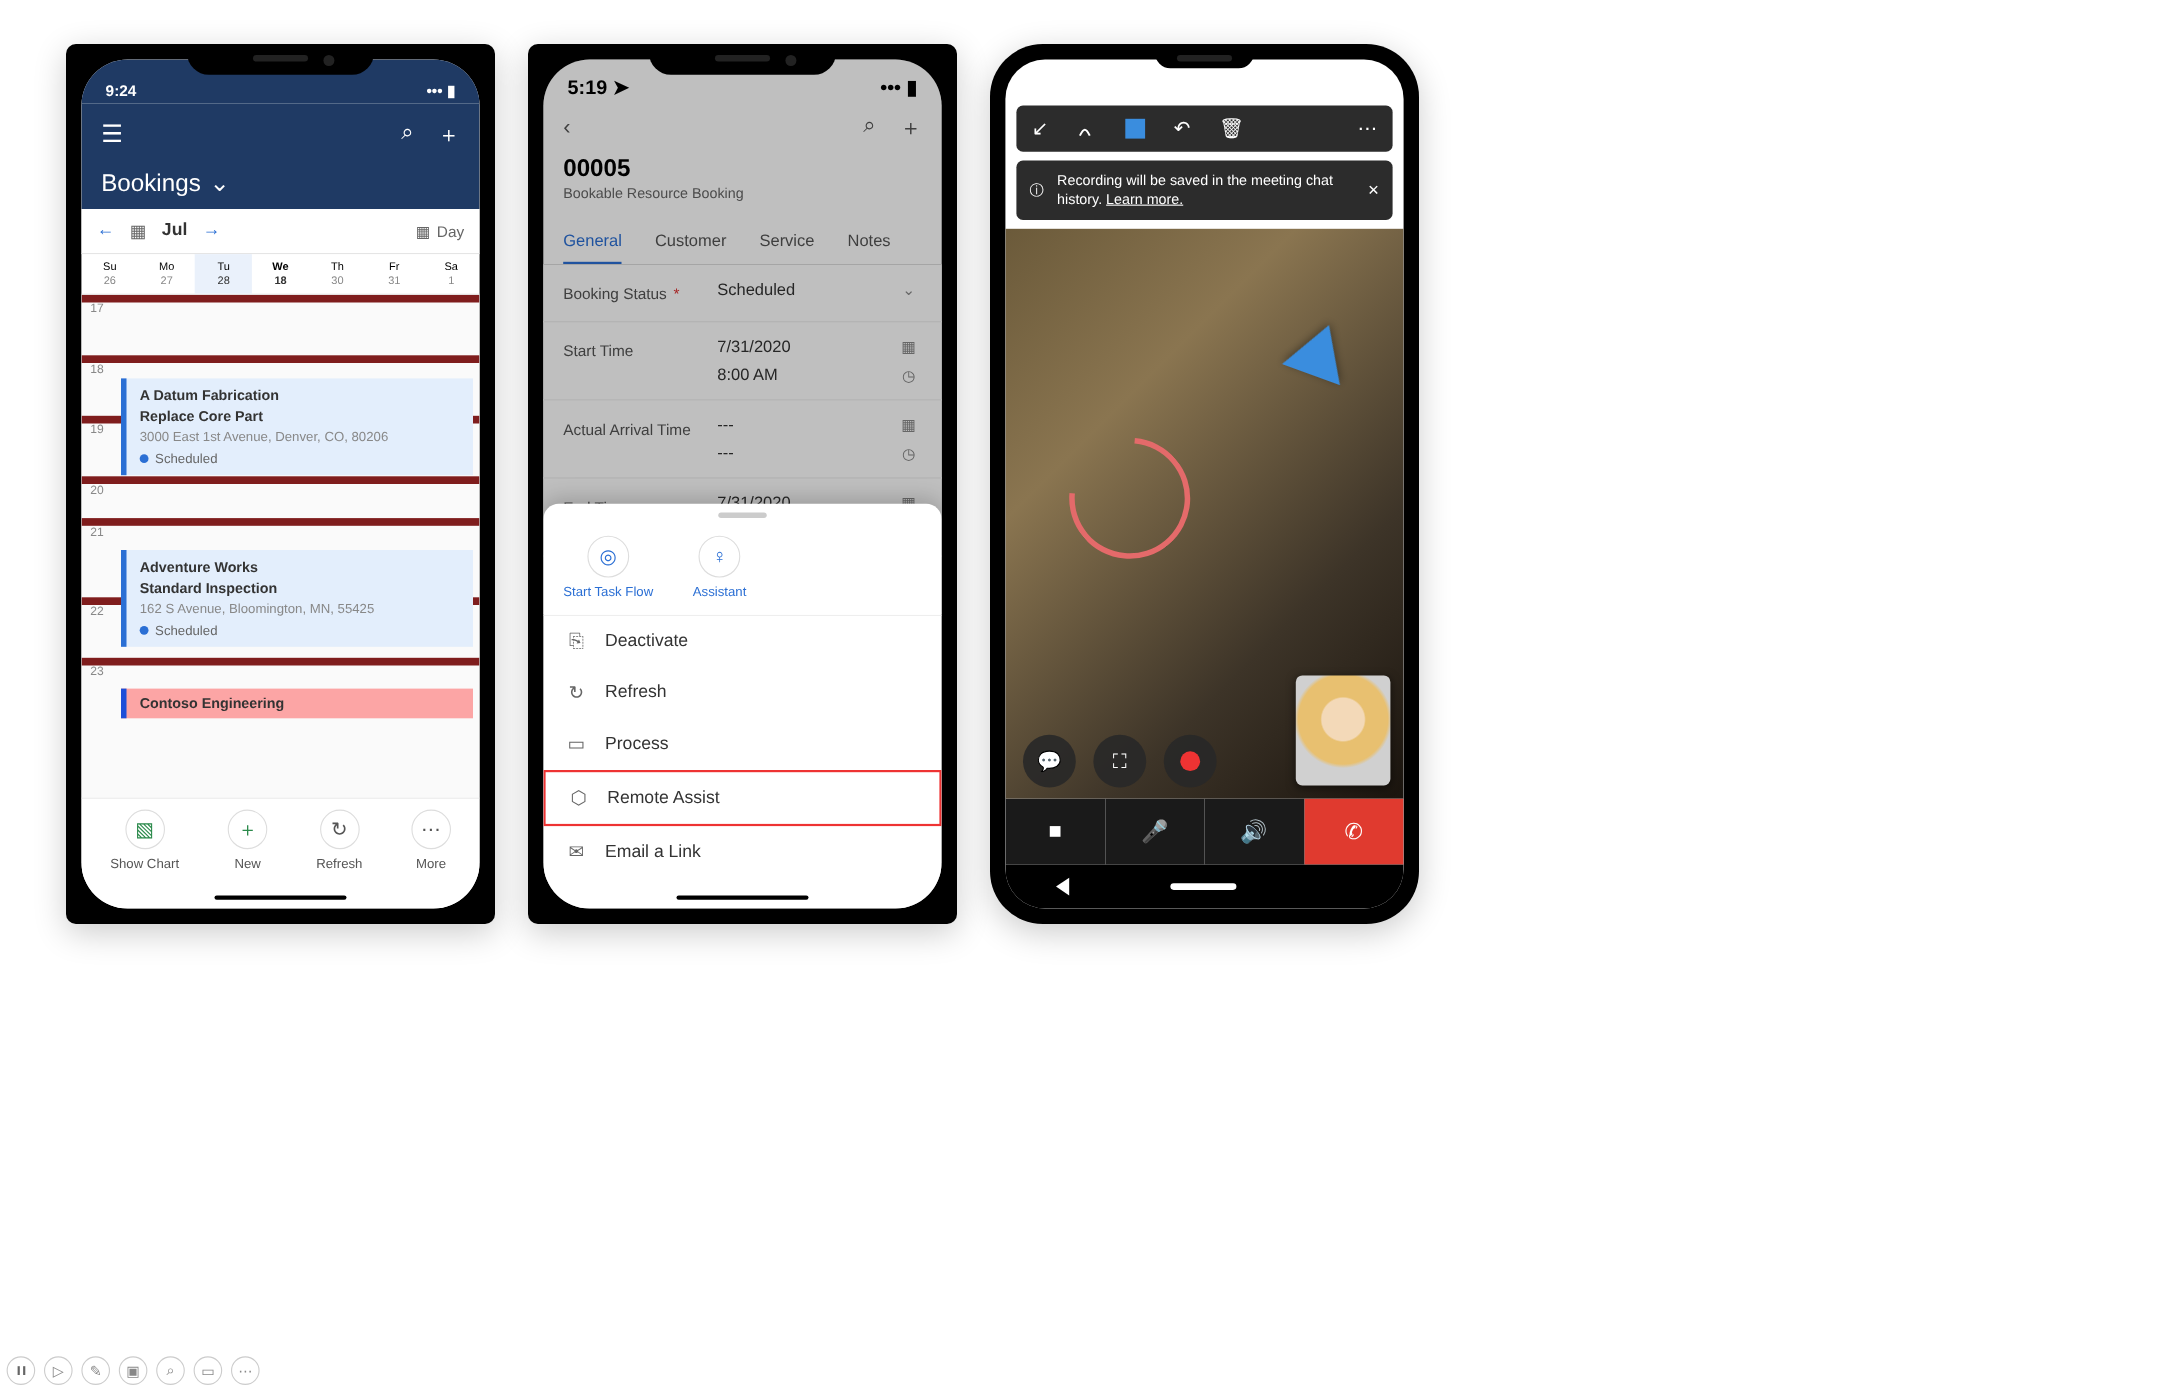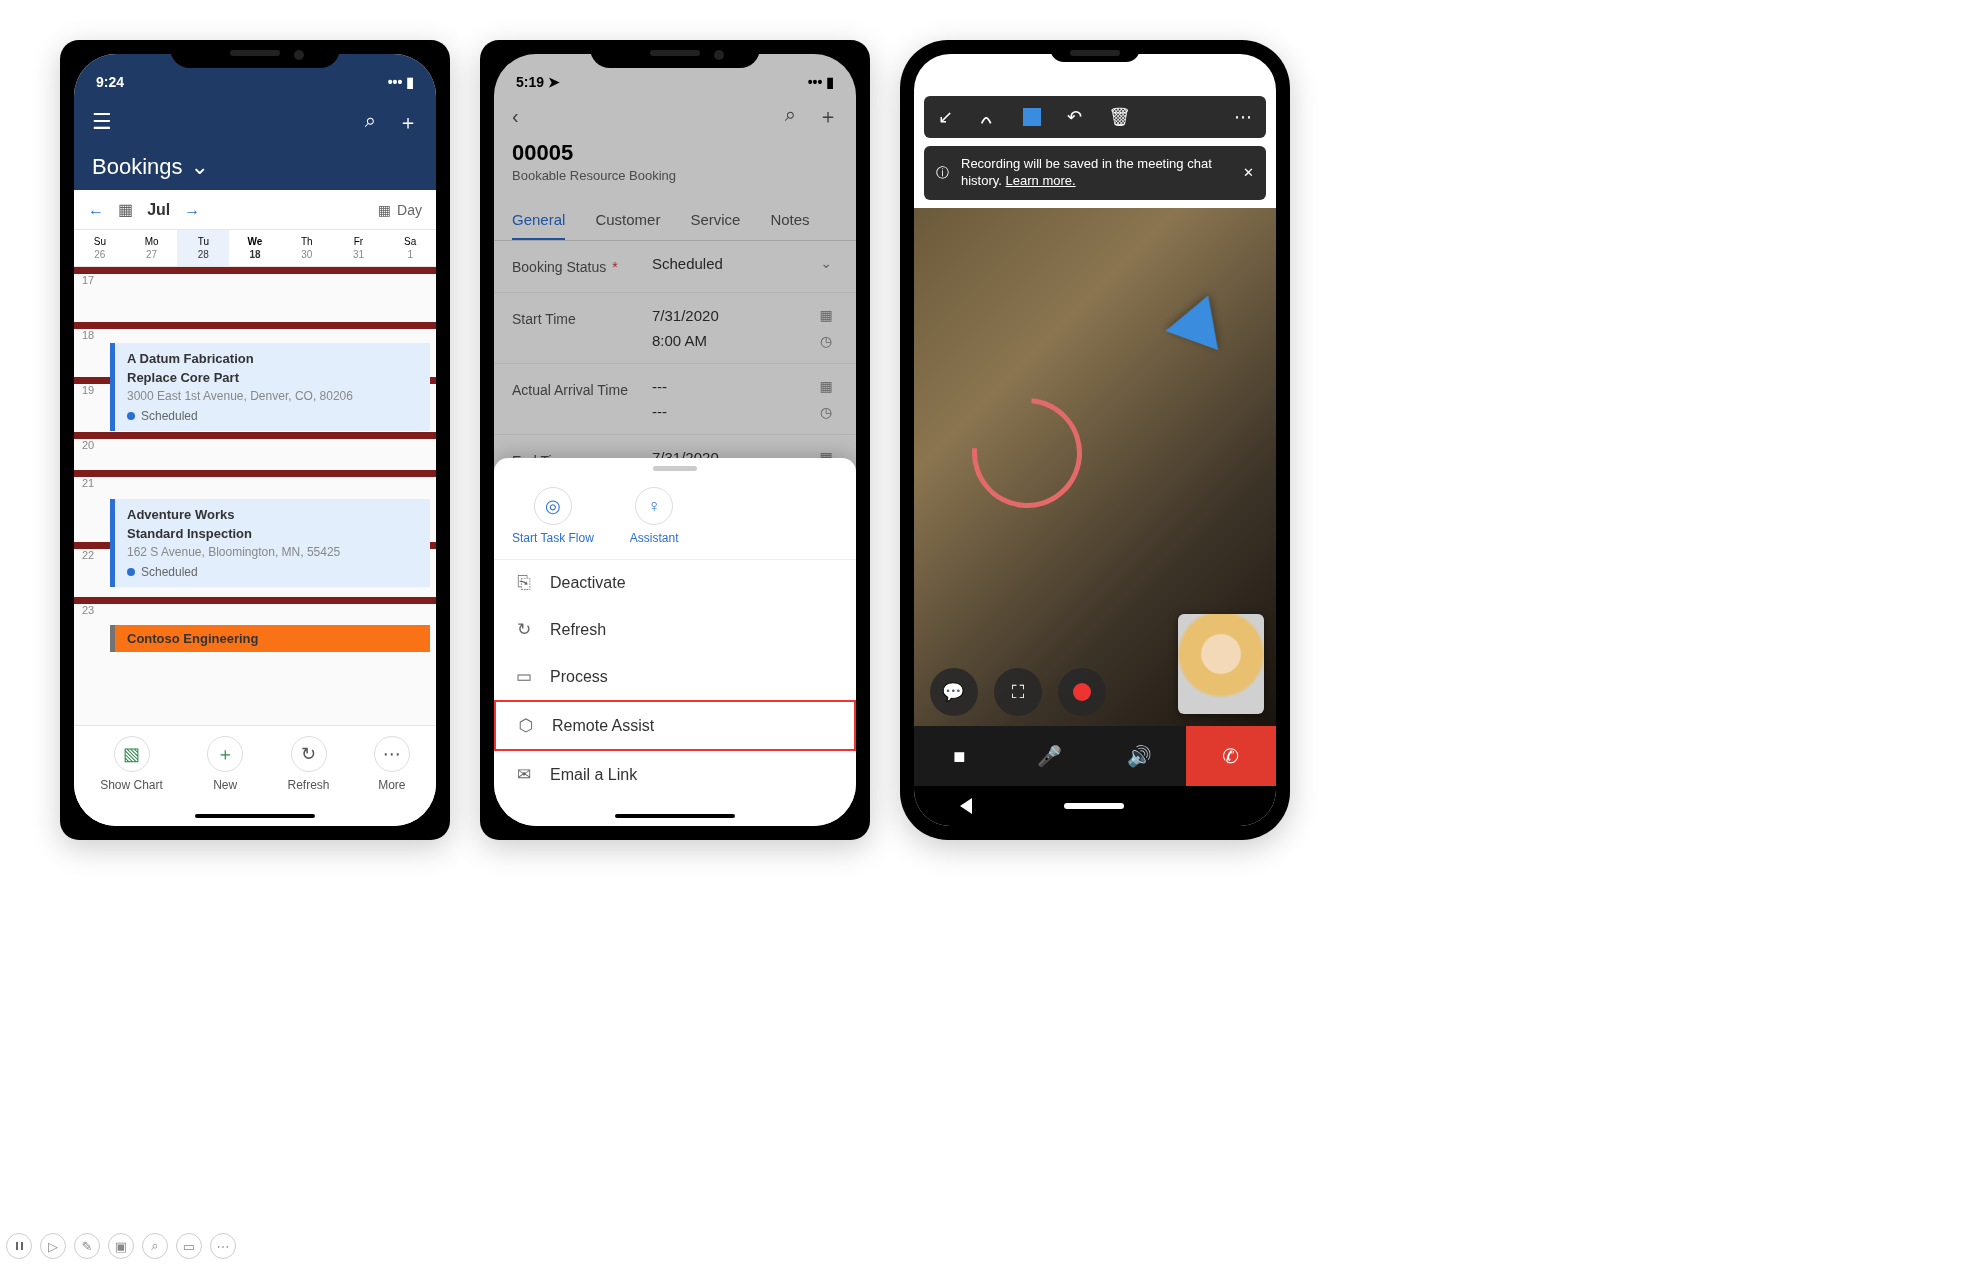--- a/index.html
+++ b/index.html
@@ -1,18 +1,18 @@
 <!DOCTYPE html>
 <html><head>
 <meta charset="utf-8">
 <style>
   * { box-sizing: border-box; margin: 0; padding: 0; }
   body { font-family: -apple-system, "Segoe UI", sans-serif; background: #fff; }
   .stage { display: flex; gap: 30px; padding: 40px 60px; align-items: flex-start; }
-  .phone { width: 390px; height: 800px; background: #000; border-radius: 19px; padding: 14px; position: relative; box-shadow: 0 8px 30px rgba(0,0,0,.2); }
+  .phone { width: 390px; height: 800px; background: #000; border-radius: 9px; padding: 14px; position: relative; box-shadow: 0 8px 30px rgba(0,0,0,.2); }
   .phone .screen { width:100%; height:100%; border-radius:42px; overflow:hidden; background:#fff; position:relative; display:flex; flex-direction:column; }
   .notch { position:absolute; top:0; left:50%; transform:translateX(-50%); width:170px; height:28px; background:#000; border-radius:0 0 20px 20px; z-index:50; }
   .camera-dot { position:absolute; right:36px; top:10px; width:10px; height:10px; border-radius:50%; background:#222; }
   .speaker { position:absolute; left:50%; transform:translateX(-50%); top:10px; width:50px; height:6px; border-radius:3px; background:#222; }
 
   
   .status-bar-dark { height:40px; background:#1f3a64; color:#fff; display:flex; justify-content:space-between; align-items:flex-end; padding:0 22px 4px; font-size:14px; font-weight:600; }
   .header-dark { background:#1f3a64; color:#fff; padding:8px 18px 10px; }
   .header-row1 { display:flex; justify-content:space-between; align-items:center; height:40px; }
   .header-icons { display:flex; gap:22px; font-size:20px; }
@@ -24,28 +24,28 @@
   .week-col { flex:1; text-align:center; padding:6px 8px; font-size:10px; }
   .week-col.active { background:#eaf1fb; }
   .timeline { flex:1; overflow:hidden; position:relative; background:#fafafa; }
   .hour-row { position:absolute; left:0; right:0; border-top:7px solid #7f1d1d; font-size:11px; color:#888; padding-left:8px; }
   .event-card { position:absolute; left:36px; right:6px; background:#e3eefc; border-left:5px solid #2b6fd4; padding:8px 12px; font-size:13px; }
   .event-card .t1 { font-weight:700; color:#333; }
   .event-card .t2 { font-weight:600; color:#333; margin-top:4px; }
   .event-card .t3 { color:#888; font-size:12px; margin-top:4px; }
   .event-card .status { display:flex; align-items:center; gap:6px; color:#666; font-size:12px; margin-top:6px; }
   .dot-blue { width:8px; height:8px; border-radius:50%; background:#2b6fd4; }
-  .event-slim { position:absolute; left:36px; right:6px; background:#f97316; border-left:5px solid #737373; padding:6px 12px; font-size:13px; font-weight:600; color:#333; }
+  .event-slim { position:absolute; left:36px; right:6px; background:#fca5a5; border-left:5px solid #1d4ed8; padding:6px 12px; font-size:13px; font-weight:600; color:#333; }
   .bottom-actions { display:flex; justify-content:space-around; padding:10px 4px 34px; border-top:1px solid #e5e5e5; background:#fff; }
   .ba-item { display:flex; flex-direction:column; align-items:center; gap:6px; font-size:12px; color:#555; }
   .ba-circle { width:36px; height:36px; border-radius:50%; border:1px solid #ddd; display:flex; align-items:center; justify-content:center; font-size:18px; }
   .hbar { position:absolute; bottom:8px; left:50%; transform:translateX(-50%); width:120px; height:4px; border-radius:3px; background:#000; }
 
   
-  .status-bar-light { height:40px; color:#000; display:flex; justify-content:space-between; align-items:flex-end; padding:0 22px 4px; font-size:14px; font-weight:600; }
+  .status-bar-light { height:40px; color:#000; display:flex; justify-content:space-between; align-items:flex-end; padding:0 22px 4px; font-size:18px; font-weight:600; }
   .detail-header { padding:4px 18px 8px; }
   .dh-row1 { display:flex; justify-content:space-between; align-items:center; height:36px; color:#555; font-size:20px; }
   .dh-title { font-size:22px; font-weight:700; margin-top:6px; }
   .dh-sub { font-size:13px; color:#666; margin-top:2px; }
   .tabs { display:flex; gap:30px; padding:0 18px; border-bottom:1px solid #ddd; margin-top:10px; }
   .tab { padding:10px 0; font-size:15px; color:#555; }
   .tab.active { color:#2b6fd4; border-bottom:2px solid #2b6fd4; font-weight:500; }
   .form-rows { background:#fff; }
   .form-row { display:flex; align-items:flex-start; padding:14px 18px; border-bottom:1px solid #eee; min-height:52px; }
   .form-label { flex:0 0 140px; font-size:14px; color:#555; padding-top:4px; }

